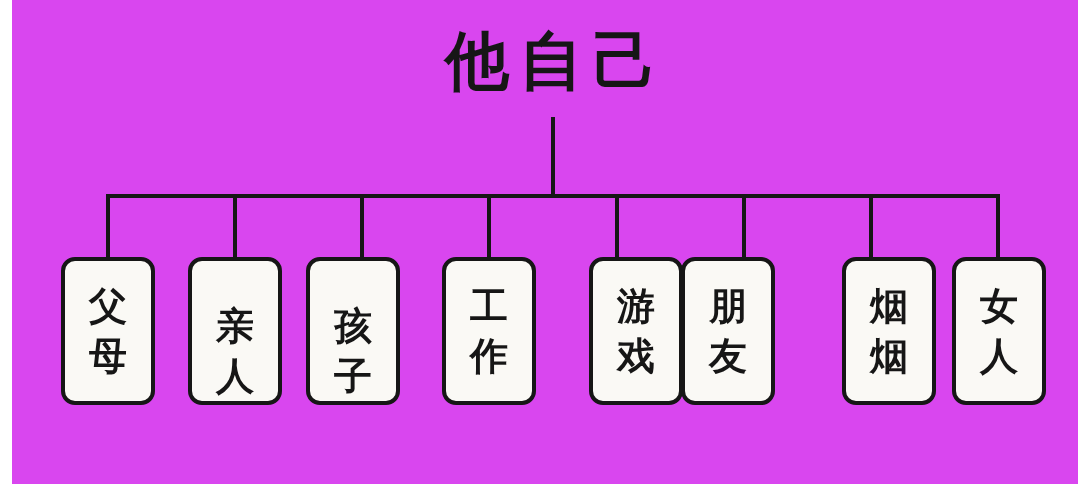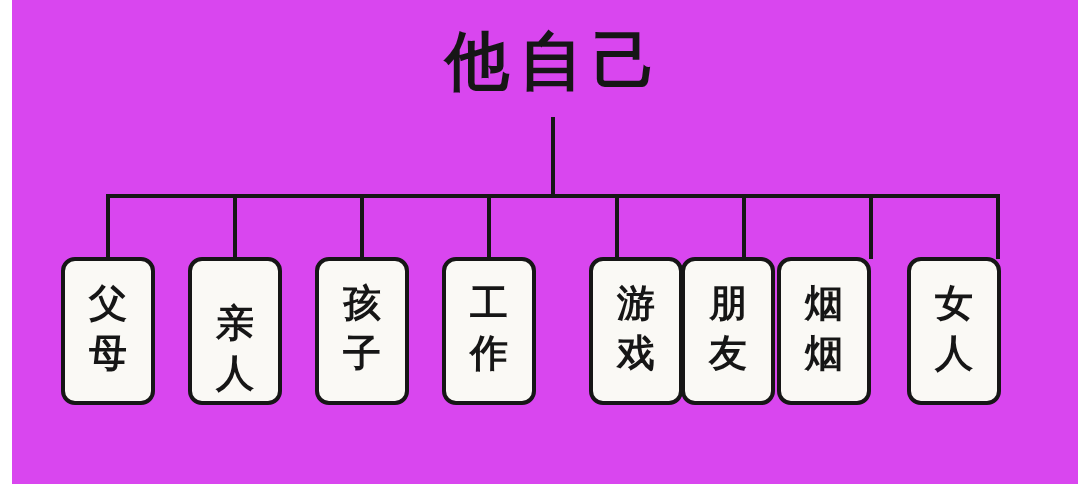--- a/index.html
+++ b/index.html
@@ -50,21 +50,20 @@
   .node-label {
     display: block;
     width: 1em;
     font-size: 38px;
     font-weight: 800;
     line-height: 1.32;
     color: #161616;
     text-align: center;
     word-break: break-all;
     user-select: none;
-    font-family: Liberation Mono, monospace;
   }
 </style>
 </head>
 <body>
 
 <div class="stage">
   <div class="title">他自己</div>
   <svg id="connectors" width="1078" height="484">
       <line x1="541" y1="117" x2="541" y2="196" stroke="#161616" stroke-width="4"></line>
       <line x1="94" y1="196" x2="988" y2="196" stroke="#161616" stroke-width="4"></line>
@@ -77,32 +76,32 @@
       <line x1="859" y1="196" x2="859" y2="259" stroke="#161616" stroke-width="4"></line>
       <line x1="986" y1="196" x2="986" y2="259" stroke="#161616" stroke-width="4"></line>
     </svg>
   <div id="nodes">
       <div class="node" style="left: 49px;">
         <span class="node-label">父母</span>
       </div>
       <div class="node" style="left: 176px; align-items: flex-end;">
         <span class="node-label">亲人</span>
       </div>
-      <div class="node" style="left: 303px;">
+      <div class="node" style="left: 294px; align-items: flex-end;">
         <span class="node-label">孩子</span>
       </div>
       <div class="node" style="left: 430px;">
         <span class="node-label">工作</span>
       </div>
       <div class="node" style="left: 577px;">
         <span class="node-label">游戏</span>
       </div>
       <div class="node" style="left: 669px;">
         <span class="node-label">朋友</span>
       </div>
-      <div class="node" style="left: 765px;">
+      <div class="node" style="left: 830px;">
         <span class="node-label">烟烟</span>
       </div>
-      <div class="node" style="left: 895px; justify-content: center;">
+      <div class="node" style="left: 940px; justify-content: center;">
         <span class="node-label">女人</span>
       </div>
     </div>
 </div>
 
 </body></html>

